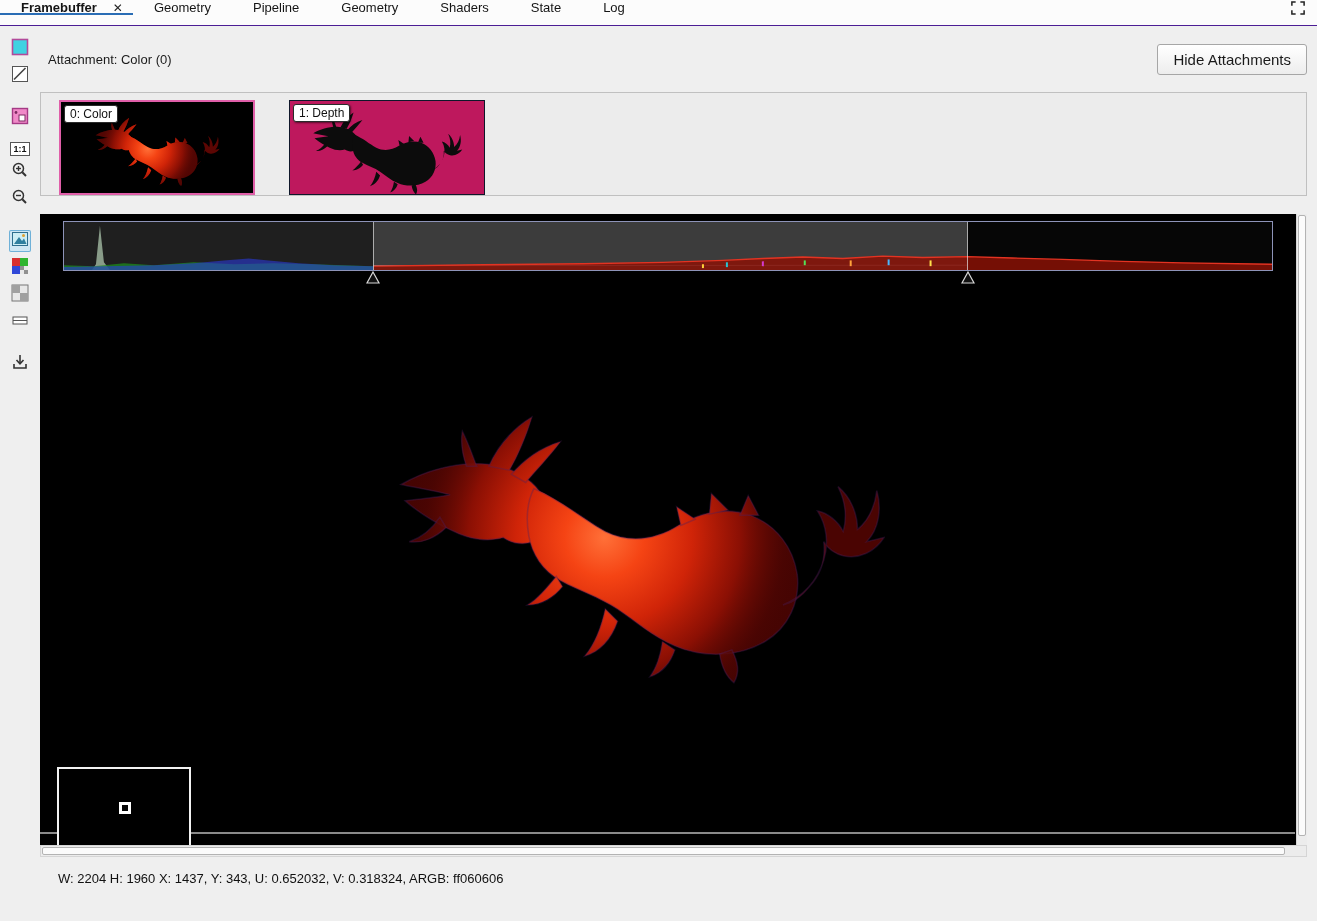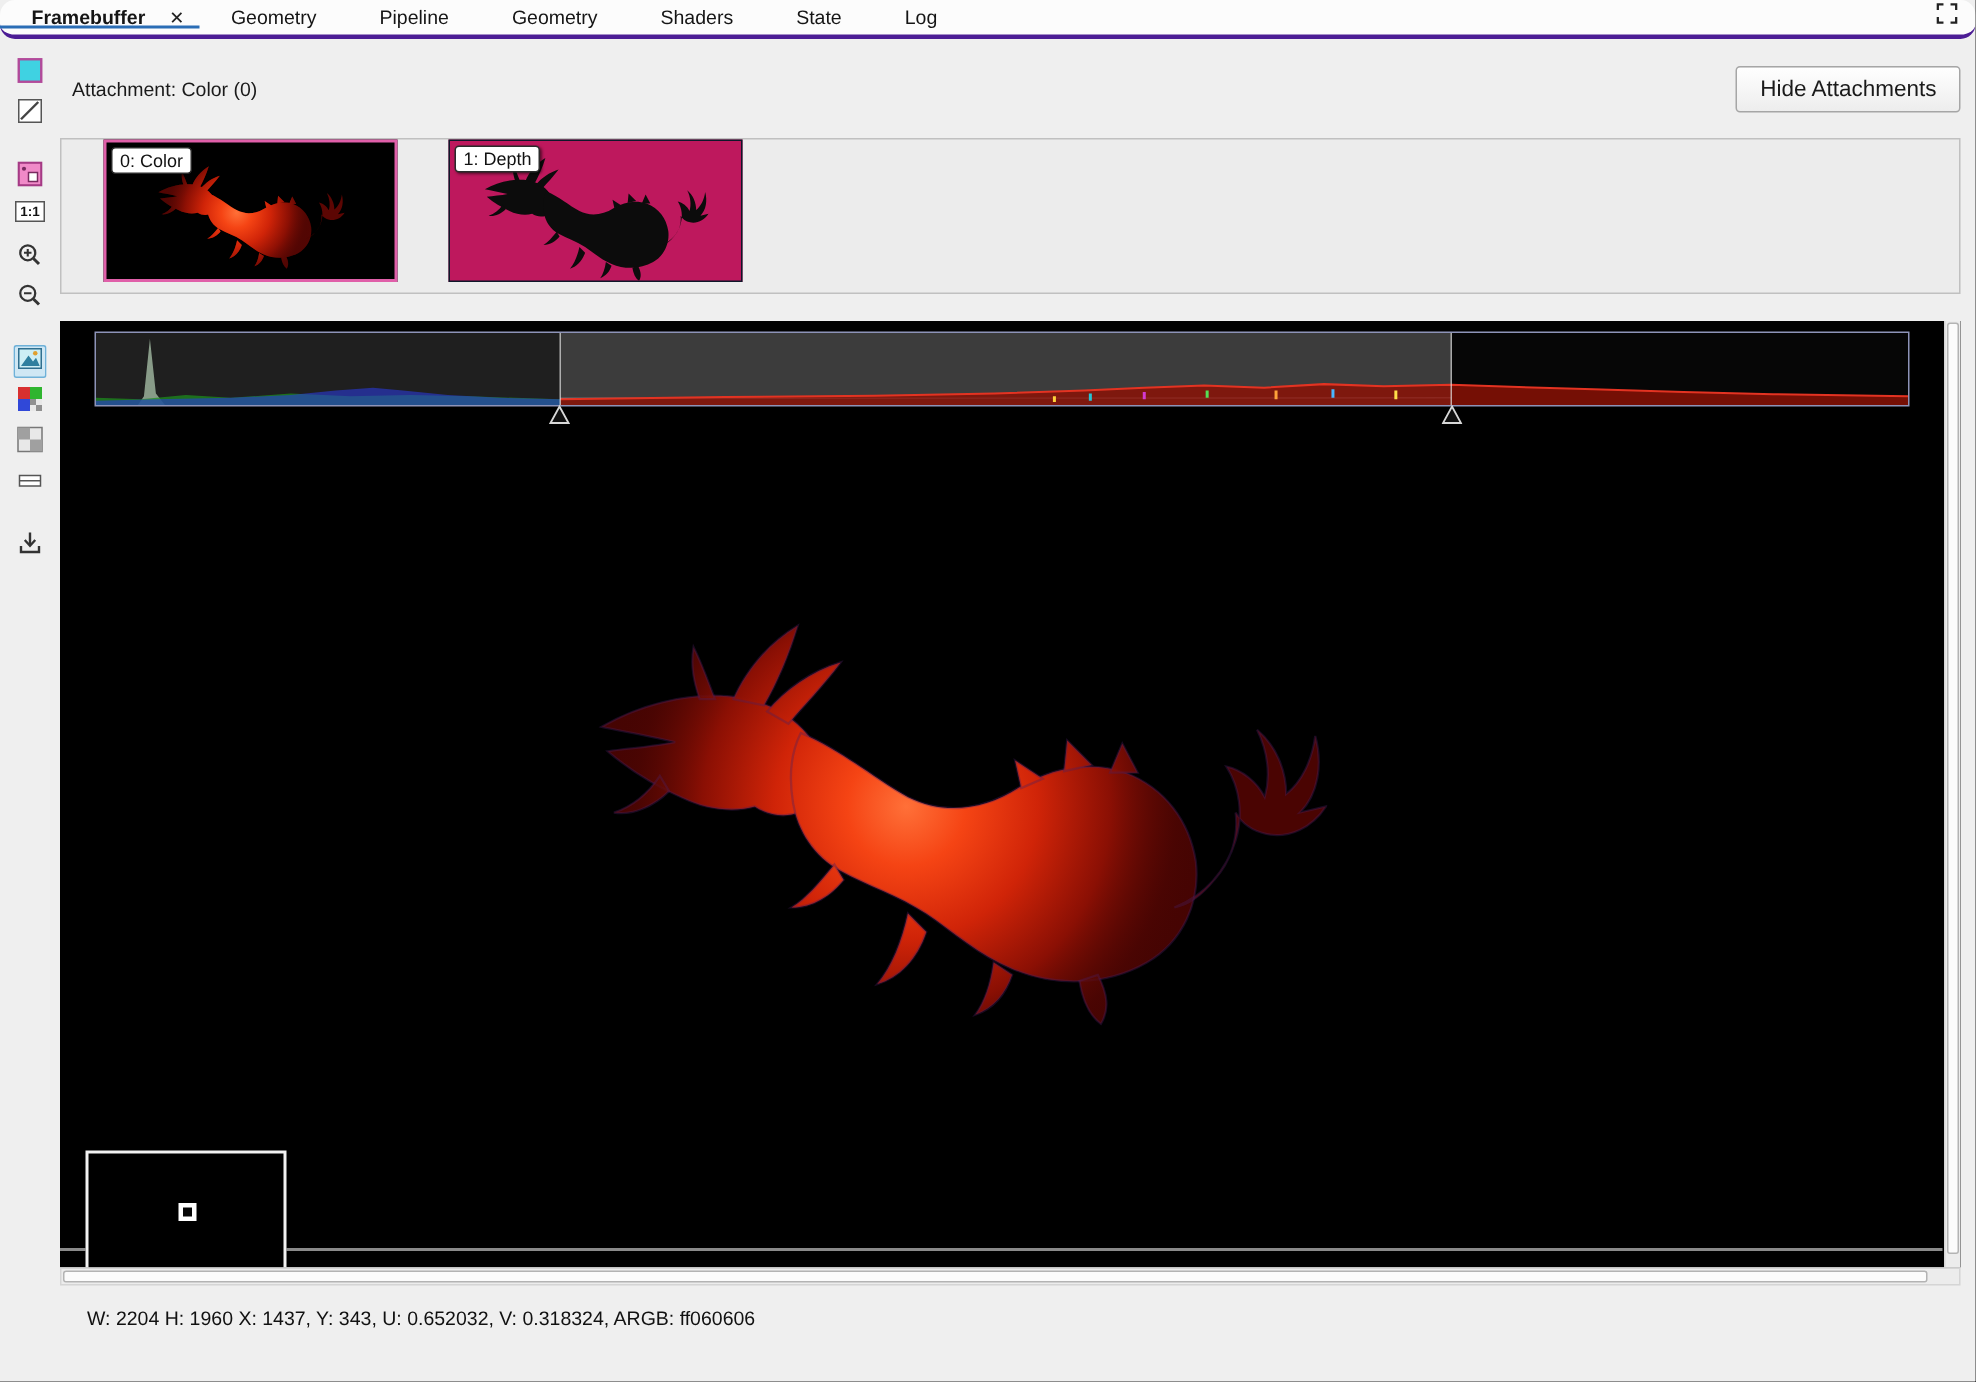--- a/index.html
+++ b/index.html
@@ -1,43 +1,43 @@
 <!DOCTYPE html>
 <html><head>
 <meta charset="utf-8">
 <style>
   * { margin:0; padding:0; box-sizing:border-box; }
   body { background:#d8d8d8; font-family:"Liberation Sans", sans-serif; }
   .window { width:1317px; height:921px; background:#efefef; position:relative; overflow:hidden; }
 
   
-  .tabbar { height:26px; background:#fcfcfc; border-bottom:3px solid #4c1d95; display:flex; align-items:center;border-radius:10px; }
+  .tabbar { height:26px; background:#fcfcfc; border-bottom:1px solid #4c1d95; display:flex; align-items:flex-start; }
   .tab { display:flex; align-items:center; padding:0 21px; font-size:13px; color:#151515; position:relative; cursor:default; }
   .tab.active { font-weight:700; padding-right:10px; }
   .tab.active::after { content:""; position:absolute; left:0; right:0; bottom:0; height:2px; background:#2a6db5; }
   .tab-close { margin-left:16px; font-weight:400; font-size:12px; color:#222; }
   .fullscreen-btn { margin-left:auto; display:flex; align-items:center; padding:0 11px; }
 
   
   .content { display:flex; height:895px; }
   .toolbar { width:40px; display:flex; flex-direction:column; align-items:center; padding-top:12px; }
-  .tool { width:22px; height:22px; margin-bottom:5px; display:flex; align-items:flex-start; justify-content:center; border-radius:2px; }
+  .tool { width:22px; height:22px; margin-bottom:5px; display:flex; align-items:flex-end; justify-content:center; border-radius:2px; }
   .tool.selected { background:#cfe7f4; box-shadow:inset 0 0 0 1px #6fb1d8; }
   .tb-gap { height:15px; }
   .one2one { border:1px solid #555; background:#fff; font-size:9px; font-weight:700; color:#111; padding:1px 2px; line-height:10px; }
 
   .main { flex:1; display:flex; flex-direction:column; padding-right:10px; min-width:0; }
 
   .header-row { height:66px; display:flex; align-items:center; padding-left:8px; }
   .attach-label { font-size:13px; color:#1a1a1a; }
   .hide-btn { margin-left:auto; height:31px; padding:0 15px; font-size:15px; color:#1a1a1a;
               background:linear-gradient(#ffffff,#ededed); border:1px solid #a6a6a6; border-radius:3px;
               font-family:"Liberation Sans", sans-serif; }
 
-  .attachments { height:104px; background:#ececec; border:1px solid #c0c0c0; display:flex; align-items:flex-start; padding-left:28px; gap:2px; }
+  .attachments { height:104px; background:#ececec; border:1px solid #c0c0c0; display:flex; align-items:flex-end; padding-left:18px; gap:2px; }
   .thumb { width:196px; height:95px; position:relative; }
   .thumb.color { border:2px solid #e05fa9; background:#000; }
   .thumb.depth { border:1px solid #0f172a; background:#be185d;margin-left:32px; }
   .thumb-canvas { position:absolute; inset:0; overflow:hidden; display:flex; align-items:center; justify-content:center; }
   .thumb-label { position:absolute; top:3px; left:3px; z-index:2; background:#fff; border:1px solid #2a2a2a; border-radius:3px;
                  padding:0 5px; font-size:12px; line-height:16px; color:#111; box-shadow:1px 1px 2px rgba(0,0,0,.55); }
 
   .spacer18 { height:18px; }
 
   

